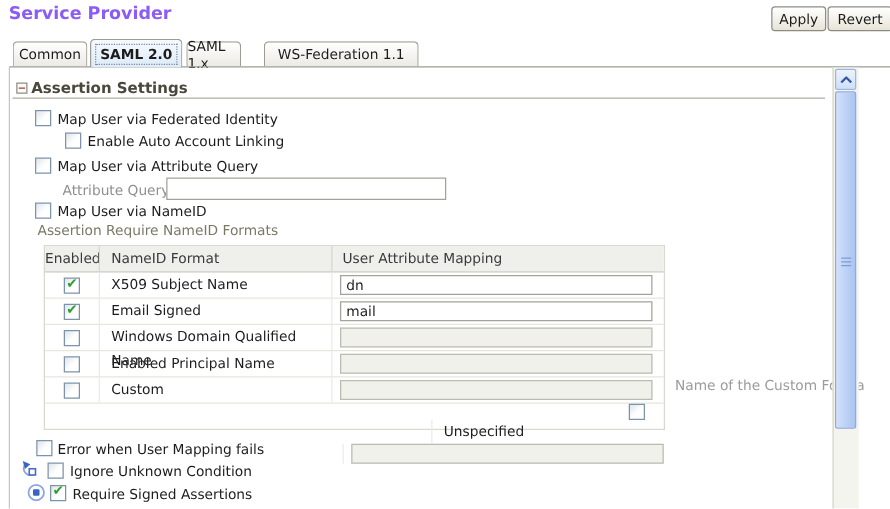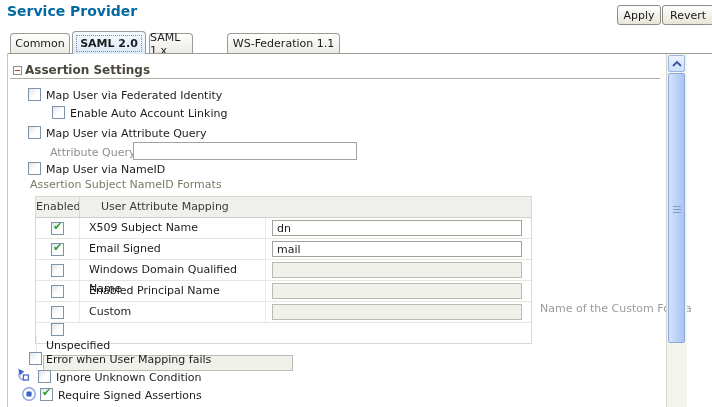--- a/index.html
+++ b/index.html
@@ -1,36 +1,36 @@
 <!DOCTYPE html>
 <html><head>
 <meta charset="utf-8">
 <style>
   html,body{margin:0;padding:0;background:#fff;}
   #app{position:relative;width:712px;height:407px;overflow:hidden;background:#fff;
        font-family:"DejaVu Sans","Liberation Sans",sans-serif;font-size:11px;color:#1c1c1c;}
 
   
-  .page-title{position:absolute;left:7px;top:3px;font-size:14px;font-weight:bold;color:#0369a1;}
+  .page-title{position:absolute;left:7px;top:3px;font-size:14px;font-weight:bold;color:#8b5cf6;}
   .btn{position:absolute;top:5px;height:20px;box-sizing:border-box;border:1px solid #8b8d85;border-radius:3px;
        background:linear-gradient(#ffffff,#e8e4d8);font-size:11px;color:#1a1a1a;
        display:flex;align-items:center;justify-content:center;cursor:default;}
   .btn-apply{left:617px;width:44px;}
   .btn-revert{left:662px;width:52px;}
 
   
   .tab{position:absolute;box-sizing:border-box;border:1px solid #9c9c94;border-bottom:none;
        border-radius:4px 4px 0 0;background:linear-gradient(#ffffff,#eceae4);
        display:flex;align-items:center;justify-content:center;top:33px;height:20px;z-index:1;}
   .tab.active{top:31px;height:23px;background:linear-gradient(#f6fafe,#ddeaf8);z-index:3;font-weight:bold;}
   .tab.active .tlbl{border:1px dotted #7d8ea2;padding:1px 3px;}
   .tab-common{left:10px;width:60px;text-align:center;}
   .tab-saml20{left:72px;width:74px;}
   .tab-saml1x{left:149px;width:44px;}
-  .tab-wsfed{left:211px;width:113px;margin-left:16px;}
+  .tab-wsfed{left:211px;width:124px;}
   .tabline{position:absolute;left:8px;right:0;top:53px;height:1px;background:#9c9c94;z-index:2;}
   .panel-left-border{position:absolute;left:7px;top:53px;width:1px;height:354px;background:#bcc9d4;}
 
   
   .collapse-box{position:absolute;left:13px;top:66px;width:9px;height:9px;box-sizing:border-box;
        border:1px solid #8f8f87;background:#fcfcfa;}
   .collapse-box i{position:absolute;left:1px;top:3px;width:5px;height:1px;background:#a23f2f;}
   .section-title{position:absolute;left:25px;top:63px;font-size:12px;font-weight:bold;color:#4a483c;}
   .section-rule{position:absolute;left:10px;top:78px;width:650px;height:1px;background:#adada5;}
 
@@ -53,22 +53,22 @@
       font-family:"DejaVu Sans","Liberation Sans",sans-serif;font-size:11px;color:#1c1c1c;}
   input.fld.disabled{background:#f1f1ec;border-color:#bbbbb2;}
 
   
   .ntable{position:absolute;left:35px;top:196px;width:497px;box-sizing:border-box;
       border:1px solid #d8d8d0;background:#fff;}
   .thead{display:flex;height:20px;background:#efefec;border-bottom:1px solid #cfcfc7;}
   .th{box-sizing:border-box;line-height:20px;color:#3a3a3a;}
   .th1{width:43px;text-align:right;padding-right:5px;}
   .th2{width:186px;padding-left:9px;border-left:1px solid #d8d8d0;}
-  .th3{flex:1;padding-left:21px;border-left:1px solid #d8d8d0;}
-  .trow{display:flex;height:20px;border-bottom:1px solid #e6e6de;align-items:flex-start;}
+  .th3{flex:1;padding-left:8px;border-left:1px solid #d8d8d0;}
+  .trow{display:flex;height:20px;border-bottom:1px solid #e6e6de;align-items:flex-end;}
   .trow:last-child{border-bottom:none;flex-direction:column;}
   .td1{width:43px;display:flex;justify-content:center;align-items:center;height:100%;}
   .td2{width:186px;box-sizing:border-box;padding-left:9px;border-left:1px solid #ebebe3;height:100%;line-height:19px;}
   .td3{flex:1;box-sizing:border-box;padding-left:6px;border-left:1px solid #ebebe3;height:100%;
        display:flex;align-items:center;}
   .td1 .cb{position:relative;left:auto;top:auto;}
   .mapin{width:250px;height:16px;}
 
   
   .cb-f1{left:29px;top:352px;} .lbl-f1{left:46px;top:353px;}
@@ -131,25 +131,26 @@
 
   <span class="cb cb-o3"></span>
   <span class="lbl lbl-o3">Map User via Attribute Query</span>
 
   <span class="lbl lbl-aq lbl-gray">Attribute Query</span>
   <input class="fld in-aq" value="" style="">
 
   <span class="cb cb-o4"></span>
   <span class="lbl lbl-o4">Map User via NameID</span>
 
-  <span class="lbl lbl-caption">Assertion Subject NameID Formats</span>
+  <span class="lbl lbl-caption">Assertion Require NameID Formats</span>
 
   <div class="ntable">
     <div class="thead">
       <div class="th th1">Enabled</div>
+      <div class="th th2">NameID Format</div>
       <div class="th th3">User Attribute Mapping</div>
     </div>
 
     <div class="trow">
       <div class="td1">
           <span class="cb checked"></span>
         </div>
       <div class="td2">X509 Subject Name</div>
       <div class="td3">
           <input class="fld mapin" value="dn" style="">

